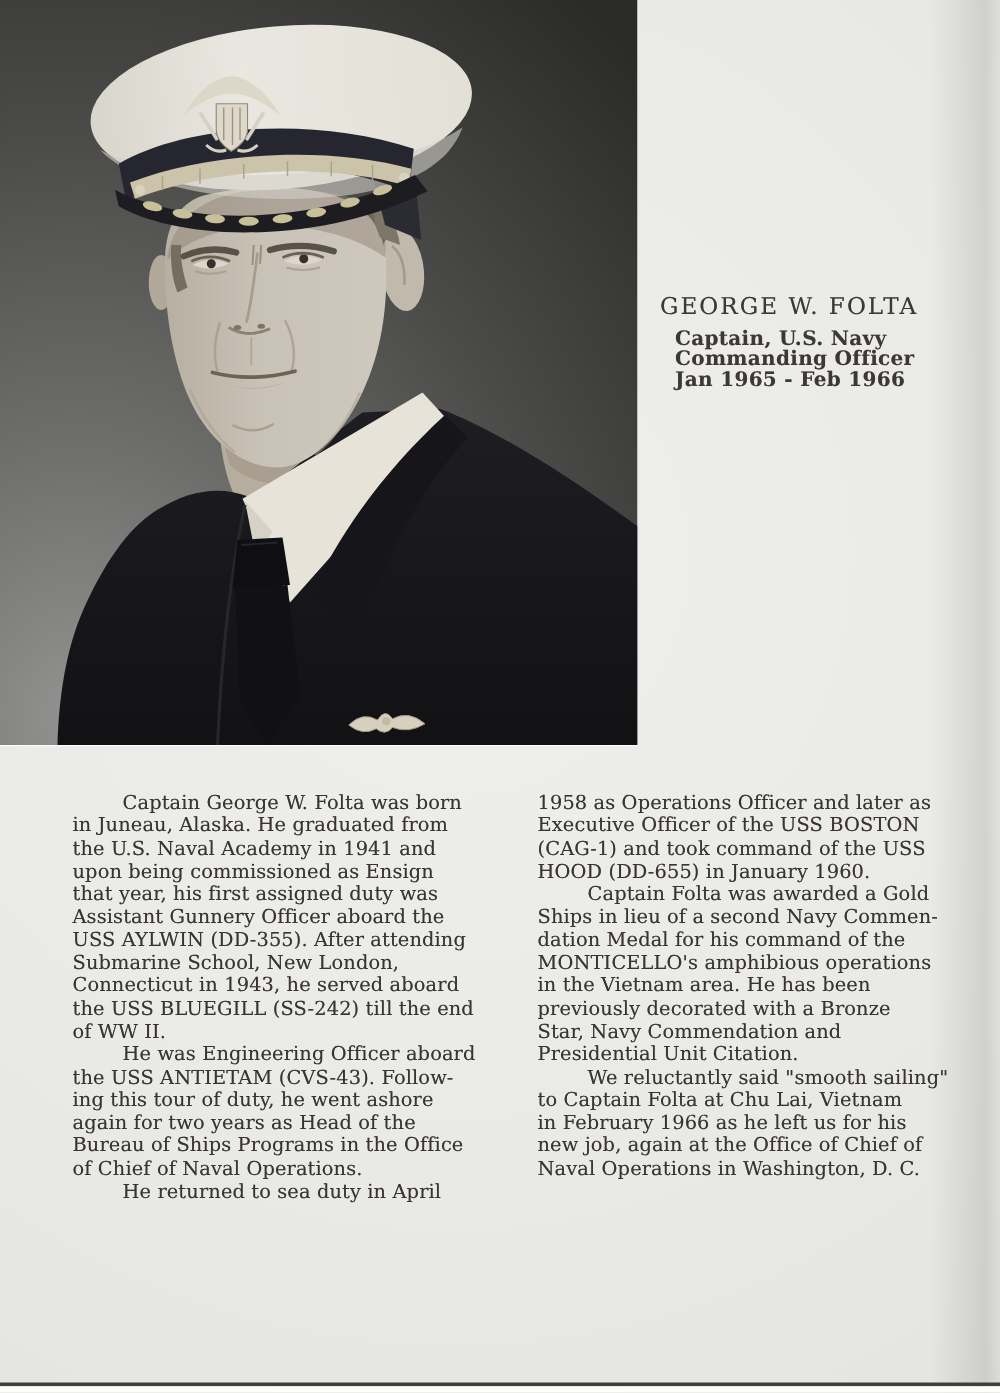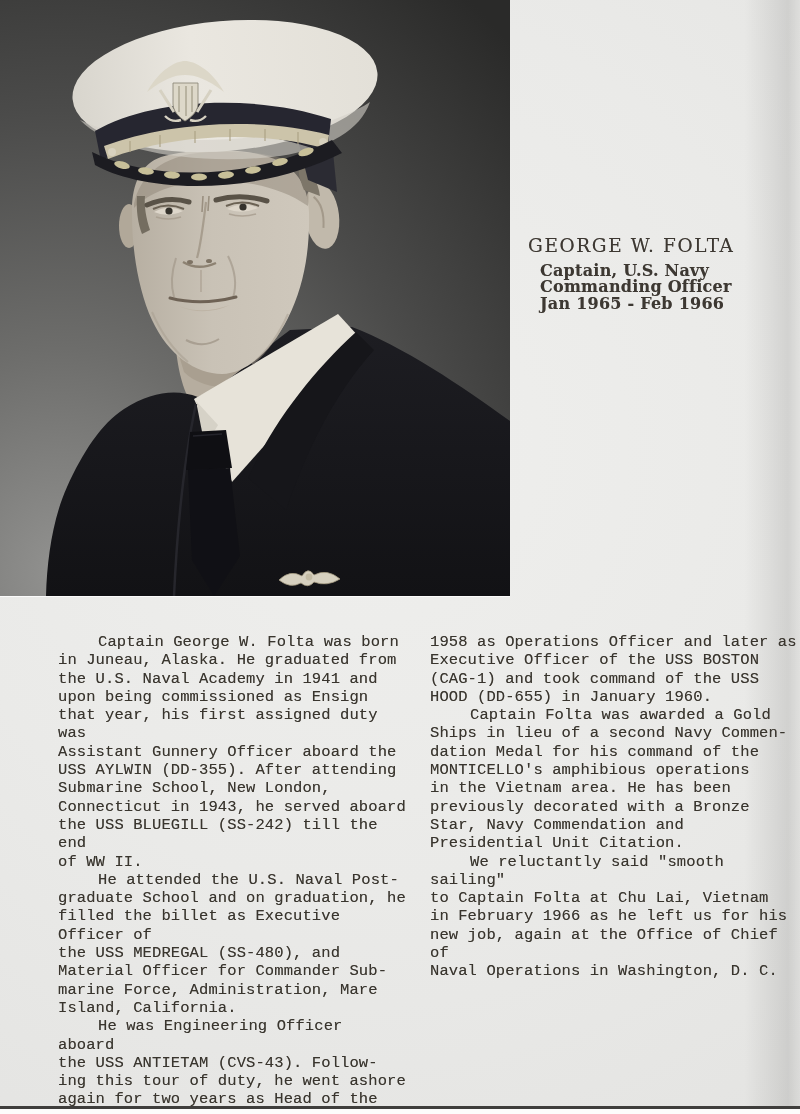--- a/index.html
+++ b/index.html
@@ -34,21 +34,20 @@
     text-shadow:0 0 0.4px rgba(61,56,50,0.4);
   }
   
   .col{position:absolute;top:633px;color:#39352e;}
   .col-left{left:58px;width:350px;}
   .col-right{left:430px;width:374px;}
   .col p{
     margin:0;font-size:15.5px;line-height:18.3px;
     letter-spacing:0.1px;white-space:pre-line;
     text-shadow:0 0 0.45px rgba(57,53,46,0.5);
-    font-family:Liberation Mono, monospace;
   }
   .col p.indent{text-indent:40px;}
   
   .page-edge-line{position:absolute;left:0;top:1106px;width:800px;height:3px;background:#3f3e3c;}
   .page-edge-below{position:absolute;left:0;top:1109px;width:800px;height:5px;background:#fdfdfc;}
 </style>
 </head>
 <body>
 
 <div class="page">
@@ -213,27 +212,20 @@
 in Juneau, Alaska. He graduated from
 the U.S. Naval Academy in 1941 and
 upon being commissioned as Ensign
 that year, his first assigned duty was
 Assistant Gunnery Officer aboard the
 USS AYLWIN (DD-355). After attending
 Submarine School, New London,
 Connecticut in 1943, he served aboard
 the USS BLUEGILL (SS-242) till the end
 of WW II.</p>
-    <p class="indent">He attended the U.S. Naval Post-
-graduate School and on graduation, he
-filled the billet as Executive Officer of
-the USS MEDREGAL (SS-480), and
-Material Officer for Commander Sub-
-marine Force, Administration, Mare
-Island, California.</p>
     <p class="indent">He was Engineering Officer aboard
 the USS ANTIETAM (CVS-43). Follow-
 ing this tour of duty, he went ashore
 again for two years as Head of the
 Bureau of Ships Programs in the Office
 of Chief of Naval Operations.</p>
     <p class="indent">He returned to sea duty in April</p>
   </div>
 
   <div class="col col-right">

